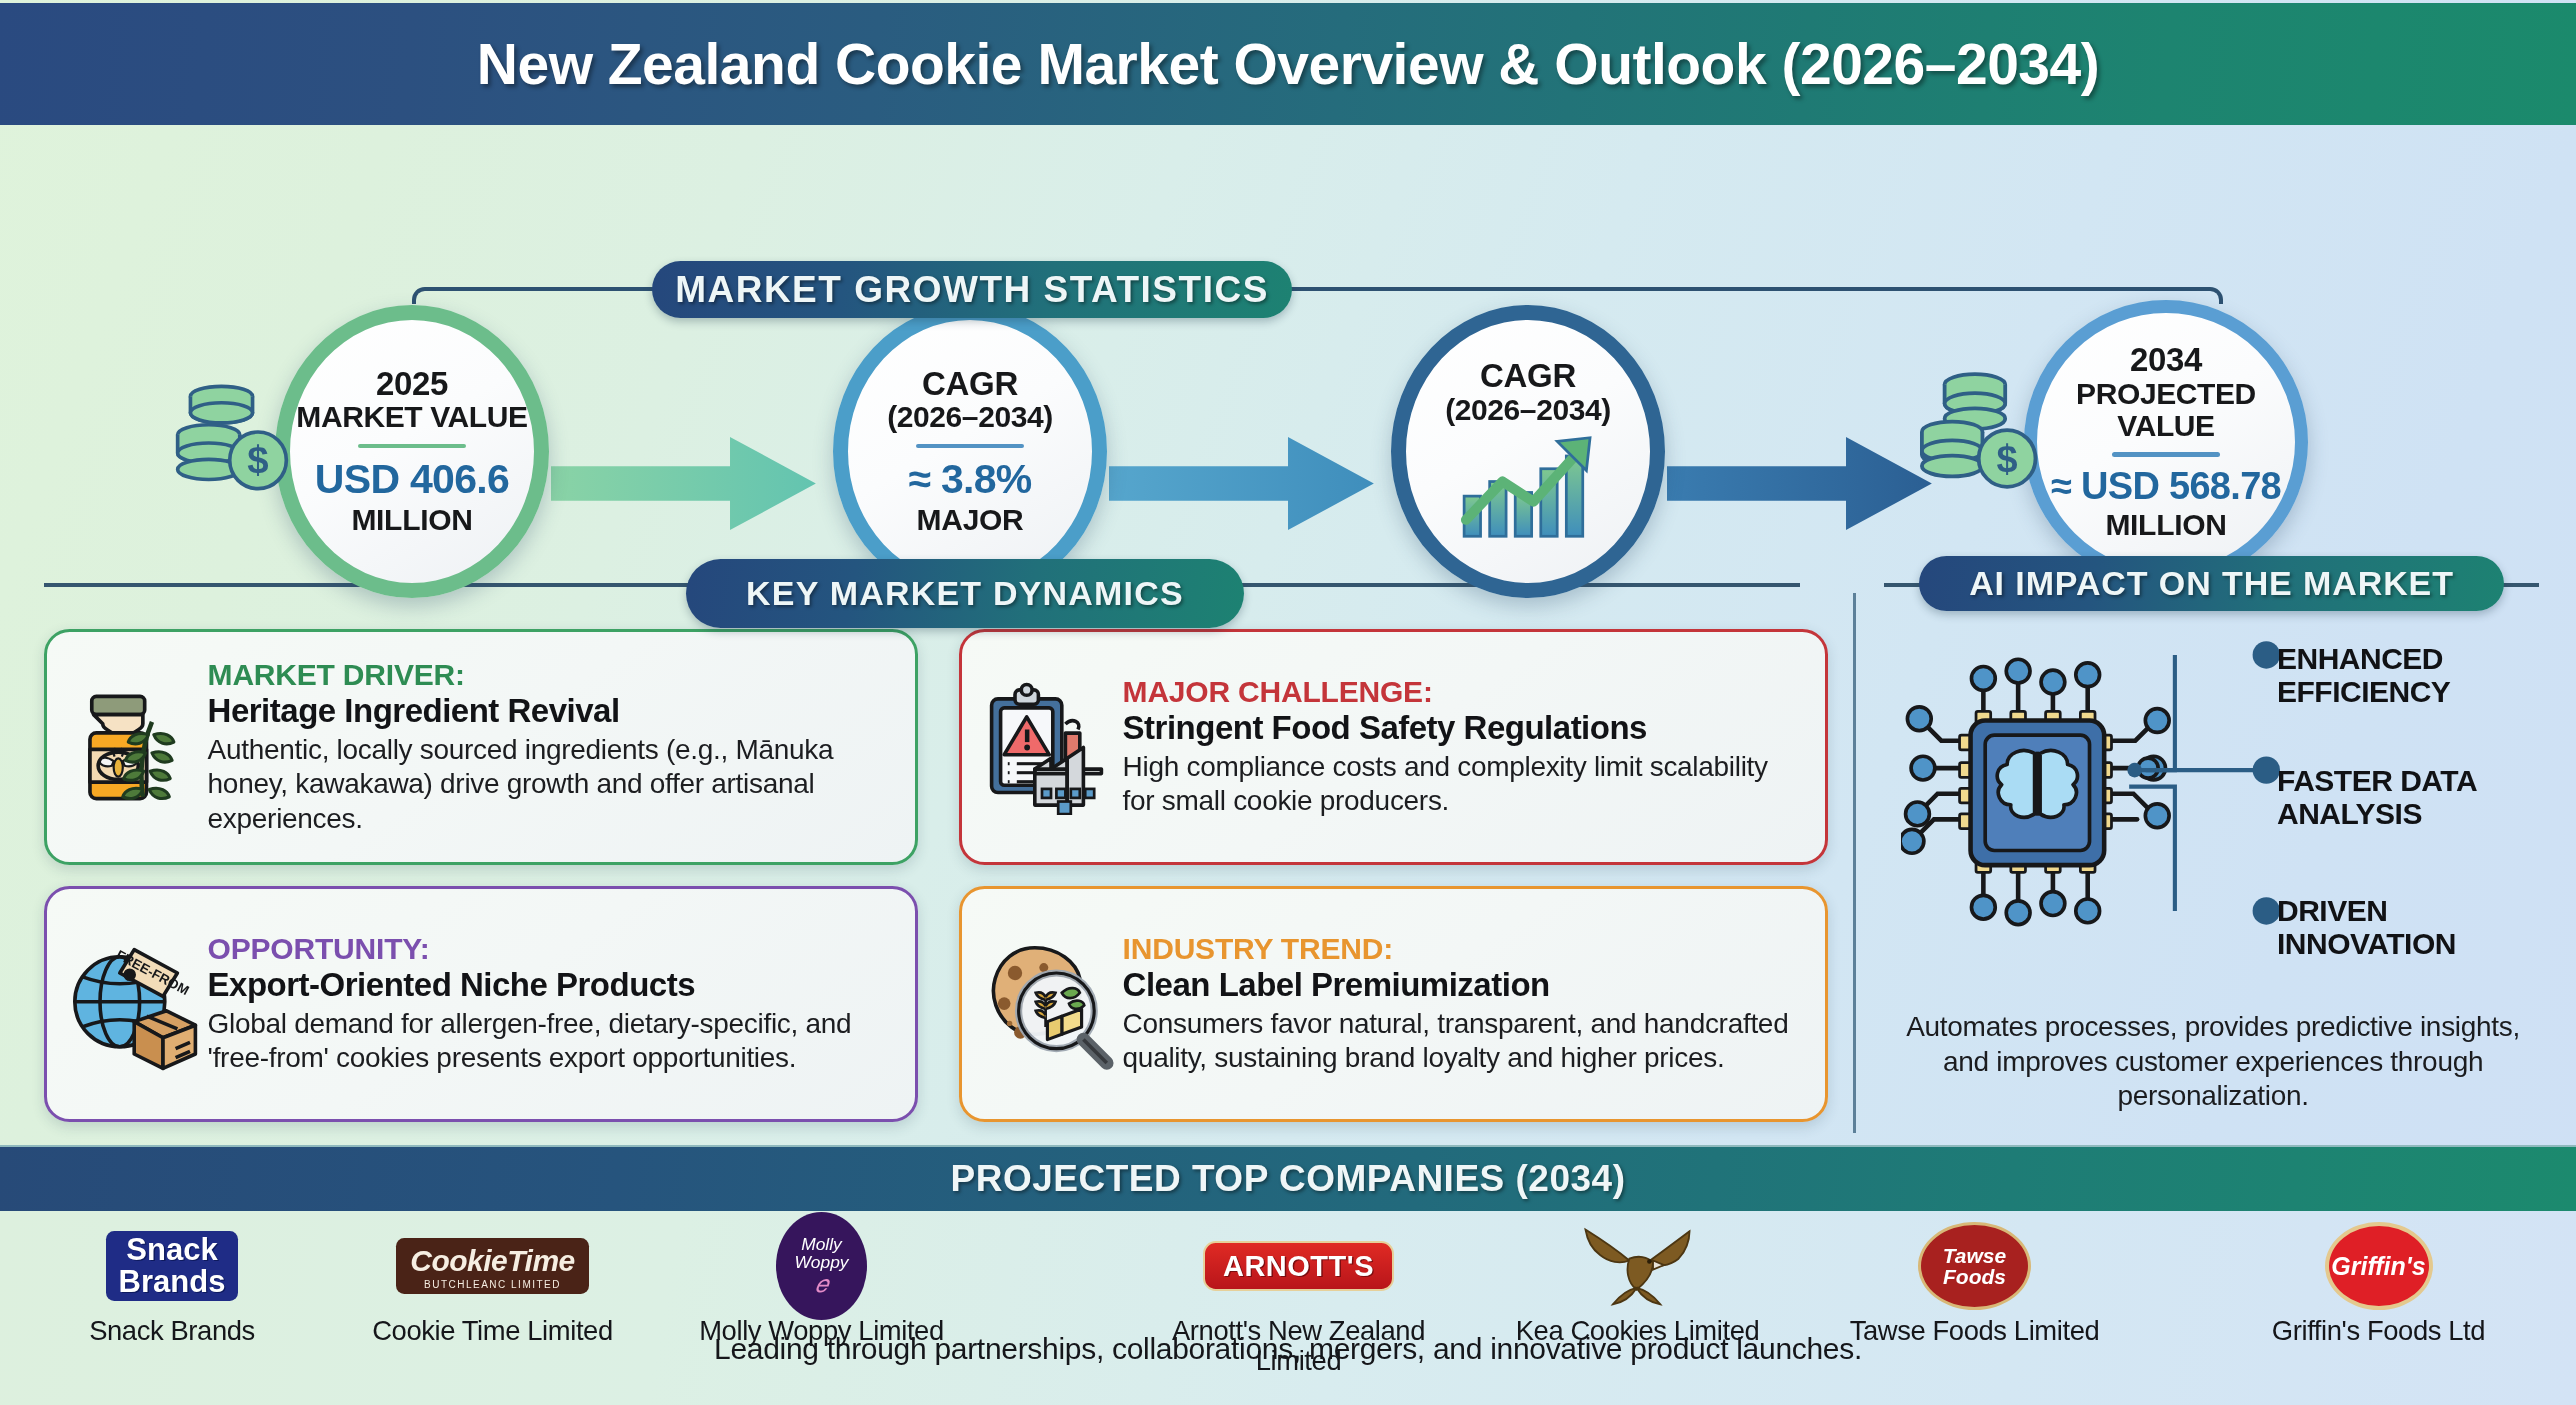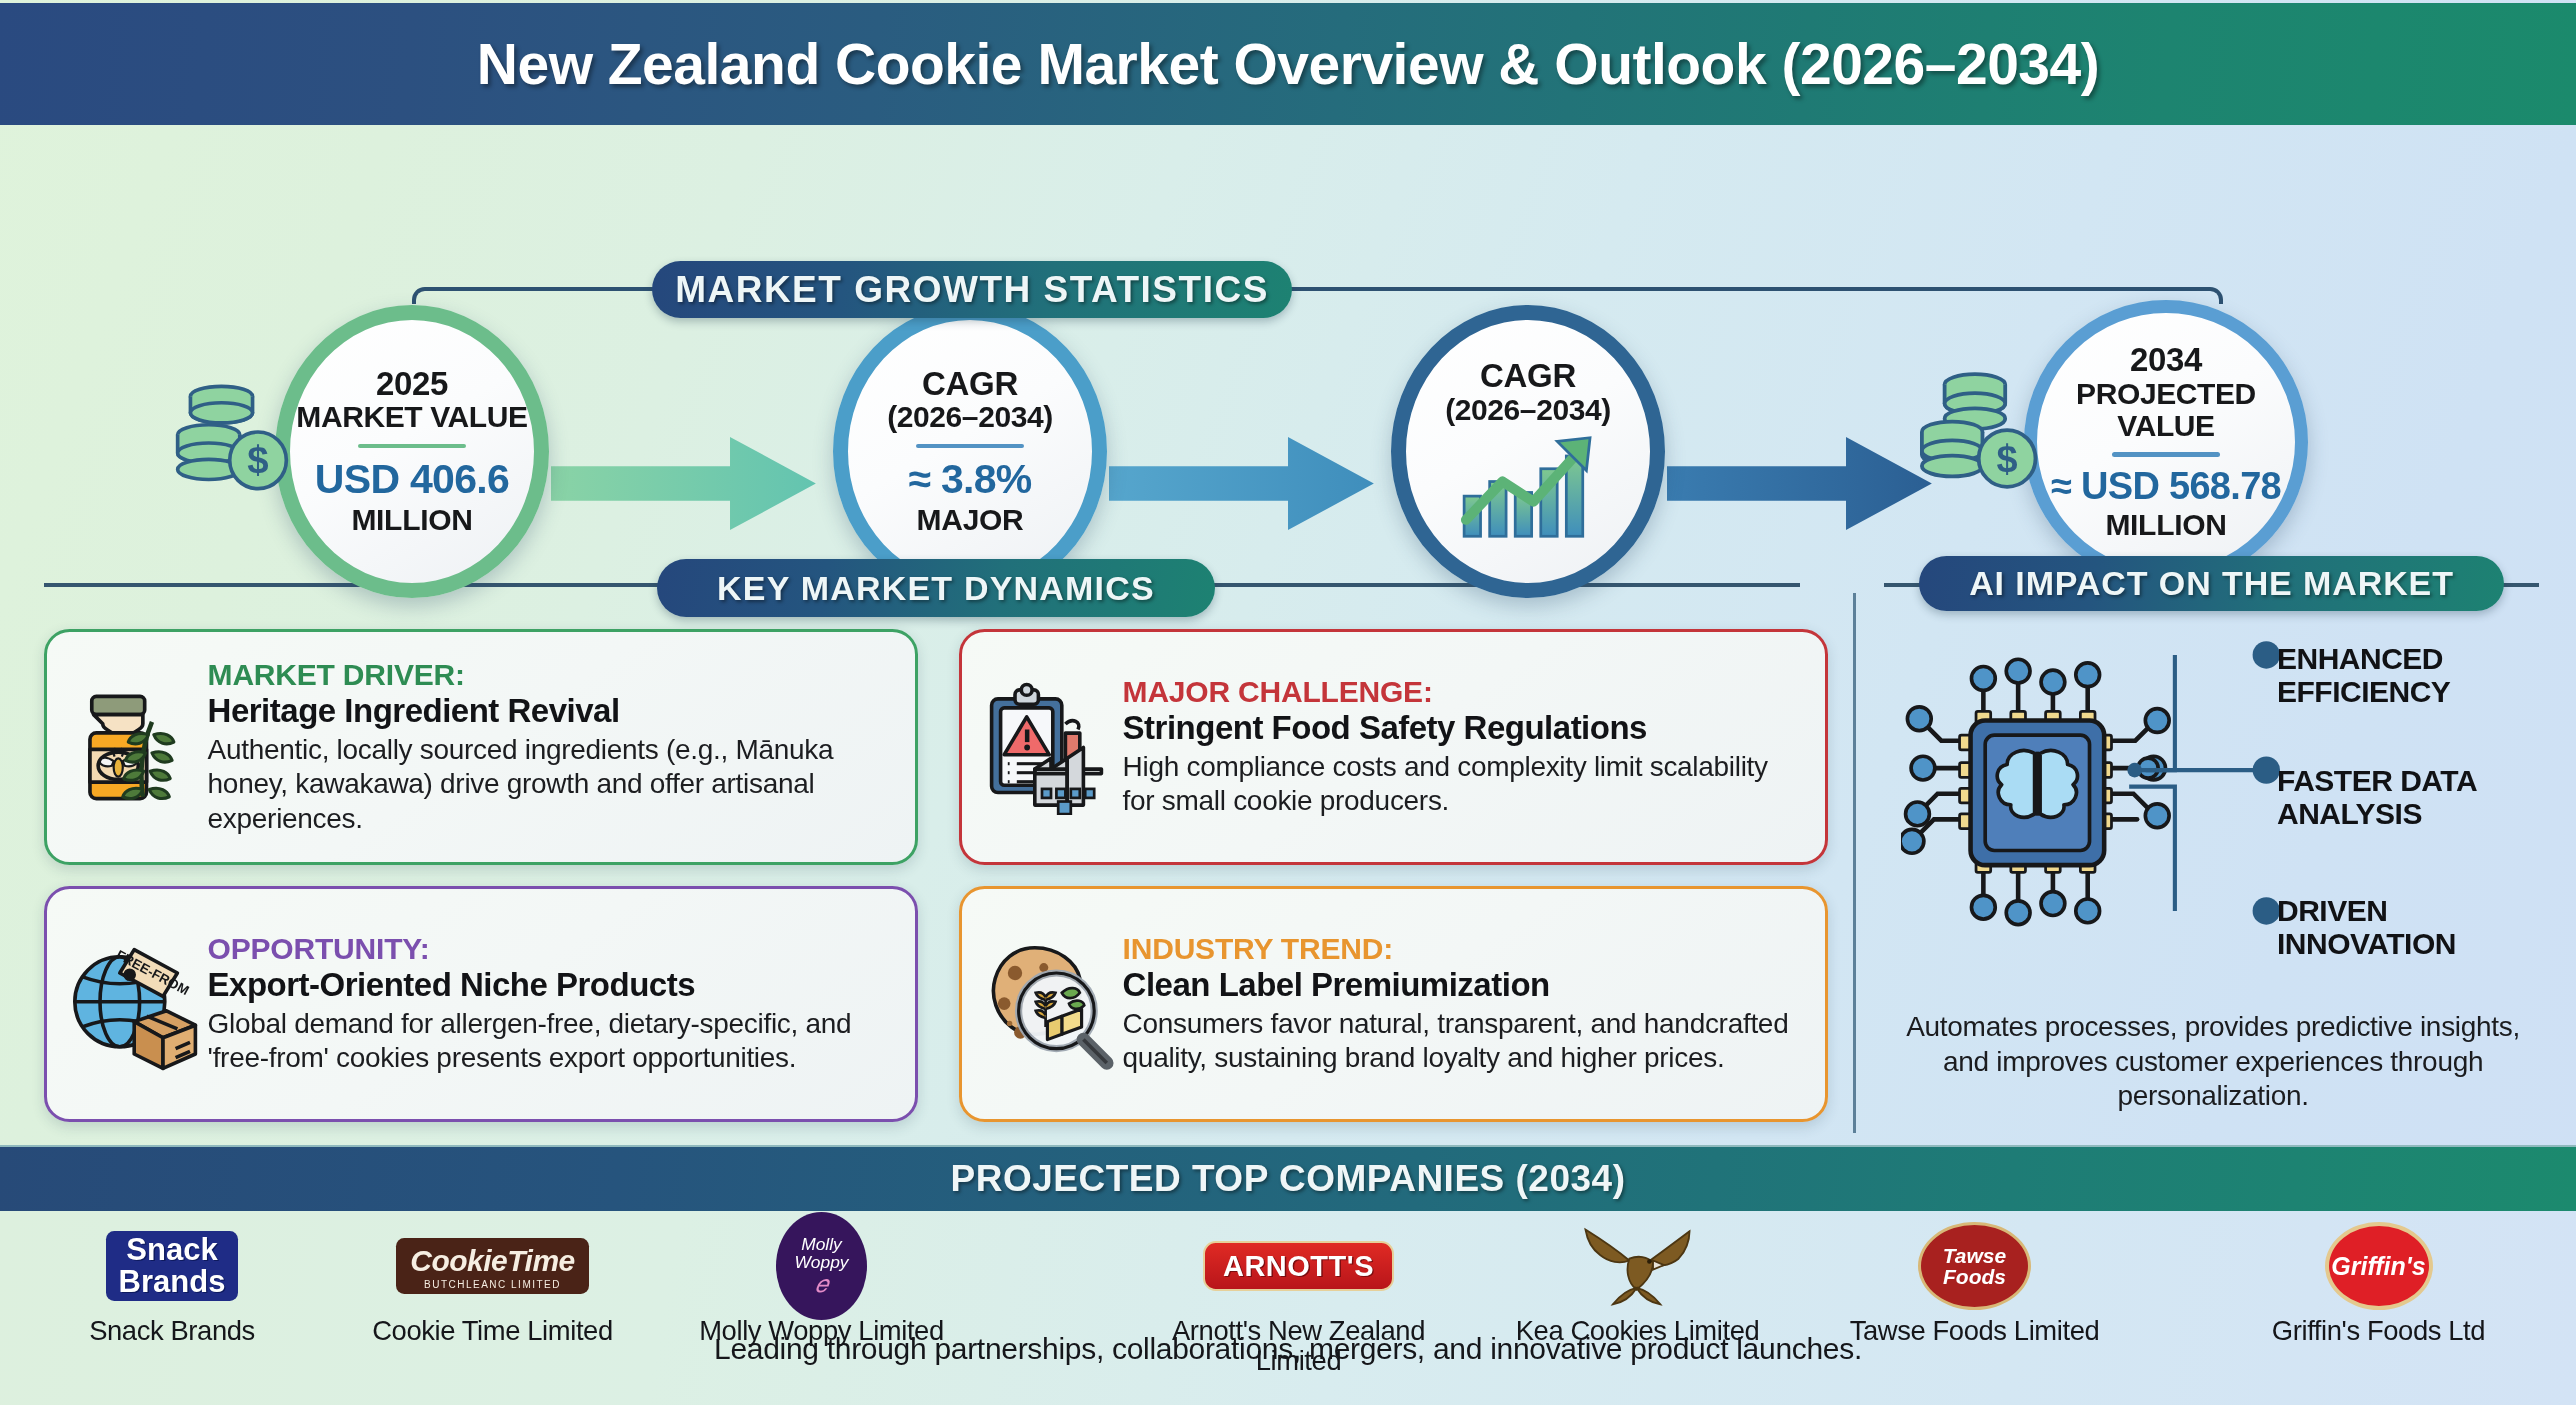--- a/index.html
+++ b/index.html
@@ -74,21 +74,21 @@
   .stat-unit { font-size: 30px; font-weight: bold; color: #17181a; letter-spacing: -0.3px; }
 
   .arrow { position: absolute; top: 302px; height: 0; z-index: 2; }
   .arrow svg { display: block; }
 
   .coin-icon { position: absolute; z-index: 5; }
 
   
   #mid { position: absolute; left: 0; top: 549px; width: 2576px; height: 590px; }
   #mid-rule-left  { position: absolute; left: 44px; top: 583px; width: 1756px; height: 0; border-top: 4.6px solid #35566f; }
-  #pill-dynamics { left: 657px; top: 559px; width: 558px; height: 58px; font-size: 34px; letter-spacing: 1.2px; align-items: center; }
+  #pill-dynamics { left: 686px; top: 559px; width: 558px; height: 69px; font-size: 34px; letter-spacing: 1.2px; align-items: center; }
   #mid-rule-right { position: absolute; left: 1884px; top: 583px; width: 655px; height: 0; border-top: 4.6px solid #35566f; }
   #pill-ai { left: 1919px; top: 556px; width: 585px; height: 55px; font-size: 34px; letter-spacing: 0.9px; text-align: right; }
   #mid-divider { position: absolute; left: 1853px; top: 593px; width: 0; height: 540px; border-left: 3.7px solid #5c8099; }
 
   
   .dcard {
     position: absolute;
     background: linear-gradient(145deg, #f6faf6 0%, #f3f7f6 50%, #eef3f4 100%);
     border-radius: 25.6px;
     display: flex; align-items: center;

